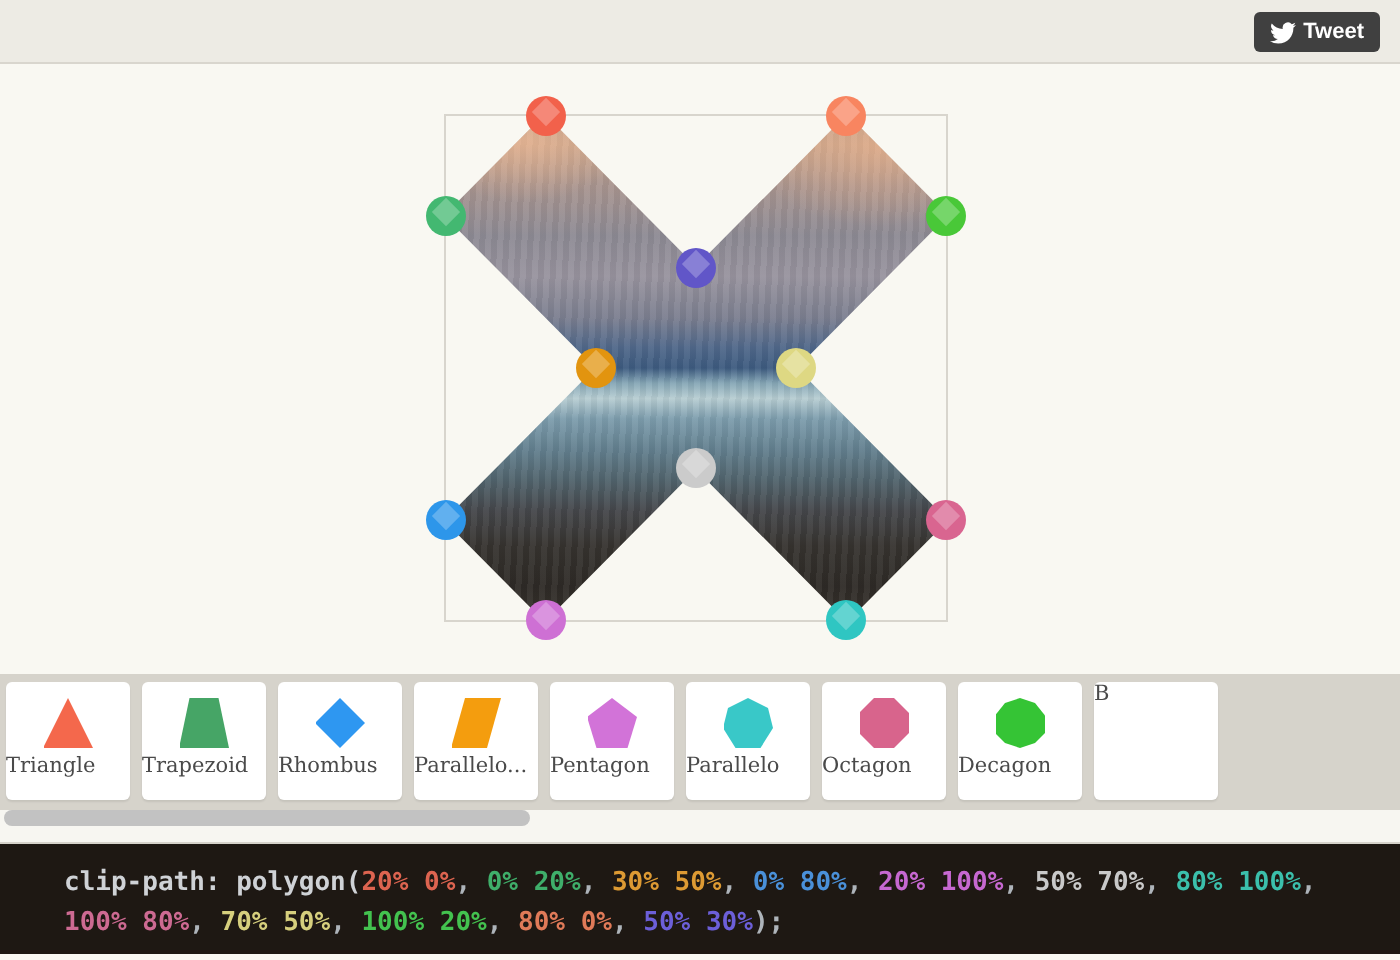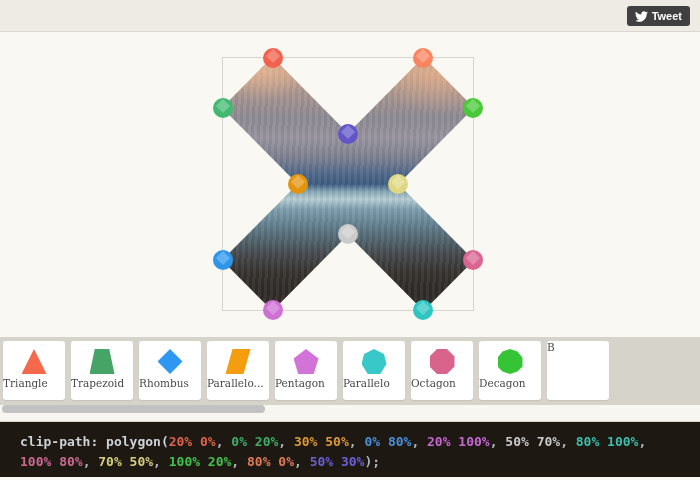--- a/index.html
+++ b/index.html
@@ -54,21 +54,21 @@
   .sh-hexagon       { clip-path:polygon(25% 0,75% 0,100% 50%,75% 100%,25% 100%,0 50%); }
   .sh-heptagon      { clip-path:polygon(50% 0,90% 20%,100% 60%,75% 100%,25% 100%,0 60%,10% 20%); }
   .sh-octagon       { clip-path:polygon(30% 0,70% 0,100% 30%,100% 70%,70% 100%,30% 100%,0 70%,0 30%); }
   .sh-nonagon       { clip-path:polygon(50% 0,83% 12%,100% 43%,94% 78%,68% 100%,32% 100%,6% 78%,0 43%,17% 12%); }
   .sh-decagon       { clip-path:polygon(50% 0,80% 10%,100% 35%,100% 70%,80% 90%,50% 100%,20% 90%,0 70%,0 35%,20% 10%); }
   .scrollbar { margin-top:5px; height:16px; background:#f7f6f1; }
   .scroll-thumb { margin:4px 0 0 2px; width:263px; height:8px; border-radius:4px;
                   background:#c2c2c2; cursor:pointer; }
 
   
-  .codebar { height:55px; background:#1e1813; padding:10px 20px;
+  .codebar { height:55px; background:#1e1813; padding:10px 32px;
              font-family:"DejaVu Sans Mono", monospace; font-size:13px;
              font-weight:700; line-height:20px; width:700px; }
   .codebar code { display:block; width:652px; word-break:normal; }
   .c-plain { color:#cfd2d6; }
   .c-sep   { color:#aeb4ba; }
 </style>
 </head>
 <body>
 
 <div class="header">

